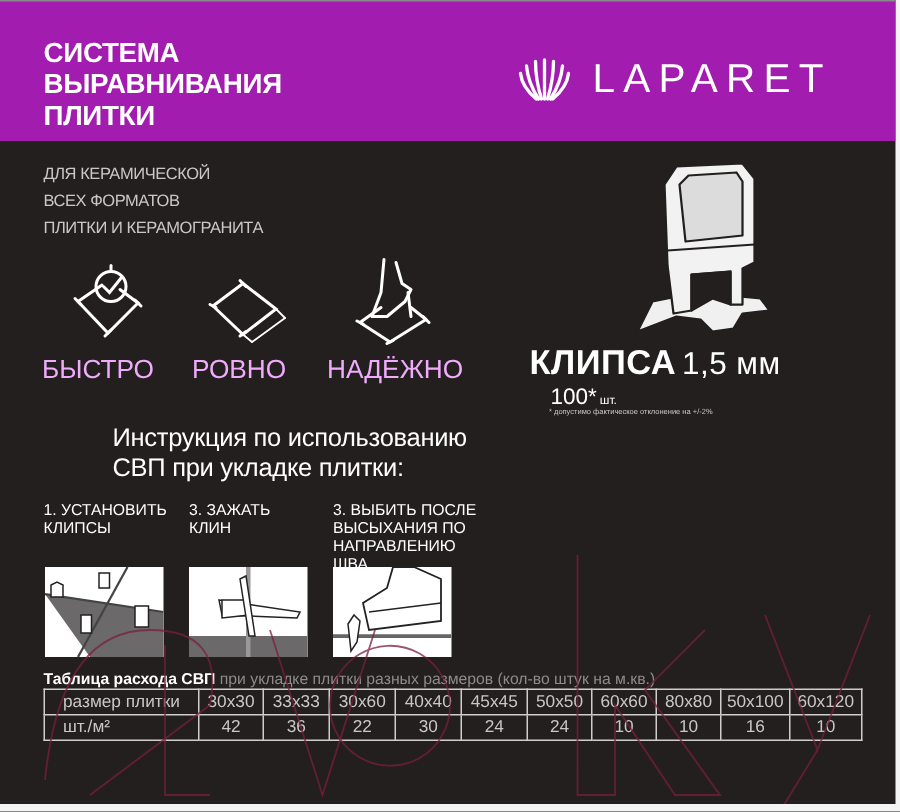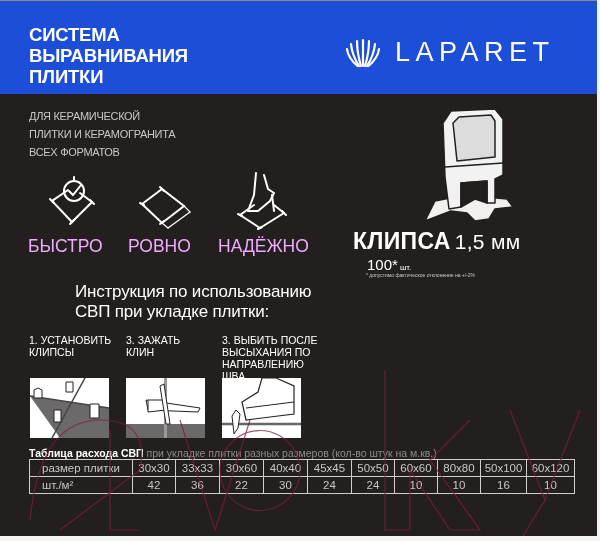--- a/index.html
+++ b/index.html
@@ -1,18 +1,18 @@
 <!DOCTYPE html>
 <html><head>
 <meta charset="utf-8">
 <style>
   html, body { margin:0; padding:0; }
   body { width:600px; height:541px; background:#f4f4f4; overflow:hidden; position:relative; font-family:"Liberation Sans", sans-serif; }
   .card { position:absolute; left:0; top:0; width:597px; height:536px; background:#231f1e; overflow:hidden; }
-  .header { position:absolute; left:0; top:0; width:597px; height:94px; background:#1d4ed8; border-top:1px solid #8a8889; box-sizing:border-box; }
+  .header { position:absolute; left:0; top:0; width:597px; height:94px; background:#a21caf; border-top:1px solid #8a8889; box-sizing:border-box; }
   .title { position:absolute; left:29px; top:23px; color:#fff; font-weight:bold; font-size:18.5px; line-height:21px; letter-spacing:-0.2px; }
   .title div { white-space:nowrap; }
   .logo { position:absolute; left:345px; top:36px; display:flex; align-items:center; }
   .logo-text { color:#fff; font-size:27px; letter-spacing:5.5px; margin-left:14px; font-weight:normal; }
   .subtitle { position:absolute; left:29px; top:107px; color:#c9c7c7; font-size:11px; line-height:18px; letter-spacing:-0.3px; }
   .subtitle div { white-space:nowrap; }
   .feature { position:absolute; top:170px; text-align:center; }
   .feature-label { color:#f0abfc; font-size:17.5px; white-space:nowrap; position:absolute; top:66px; }
   .product { position:absolute; left:415px; top:103px; }
   .product-name { position:absolute; left:353px; top:228px; color:#fff; white-space:nowrap; }
@@ -57,22 +57,22 @@
           <path d="M12.5 28 Q3 20 2 11"></path>
           <path d="M23.5 28 Q33 20 34 11"></path>
         </g>
       </svg>
       <span class="logo-text">LAPARET</span>
     </div>
   </div>
 
   <div class="subtitle">
     <div>ДЛЯ КЕРАМИЧЕСКОЙ</div>
+    <div>ВСЕХ ФОРМАТОВ</div>
     <div>ПЛИТКИ И КЕРАМОГРАНИТА</div>
-    <div>ВСЕХ ФОРМАТОВ</div>
   </div>
 
   <div class="feature" style="left:28px;">
     <svg width="70" height="60" viewBox="0 0 70 60" style="position:absolute;left:8px;top:0;">
       <g stroke="#fff" stroke-width="2" fill="none" stroke-linecap="round">
         <path d="M32 20 L16 31 L36 52 L56 32 L44 23"></path>
         <circle cx="38" cy="21" r="10"></circle>
         <path d="M38 7 L38 10"></path>
         <path d="M33 21 L37 25 L45 15"></path>
         <path d="M14 29 L18 33 M34 54 L38 50 M54 30 L58 34"></path>

